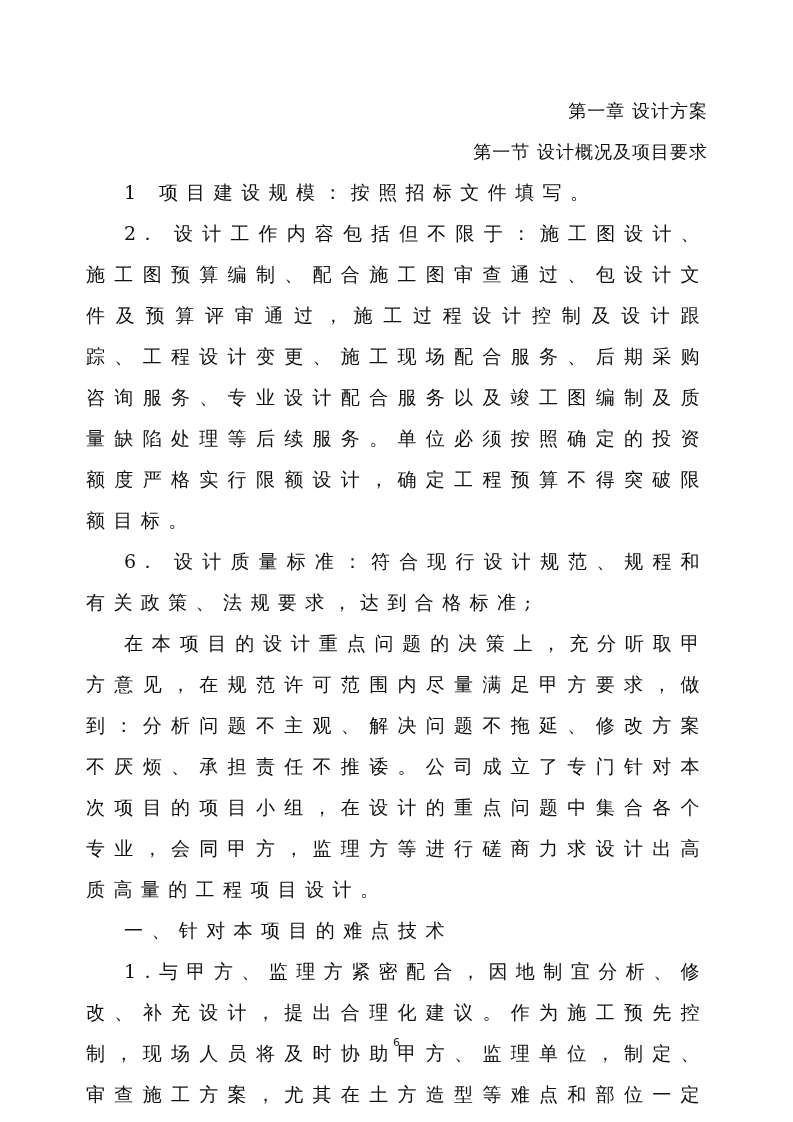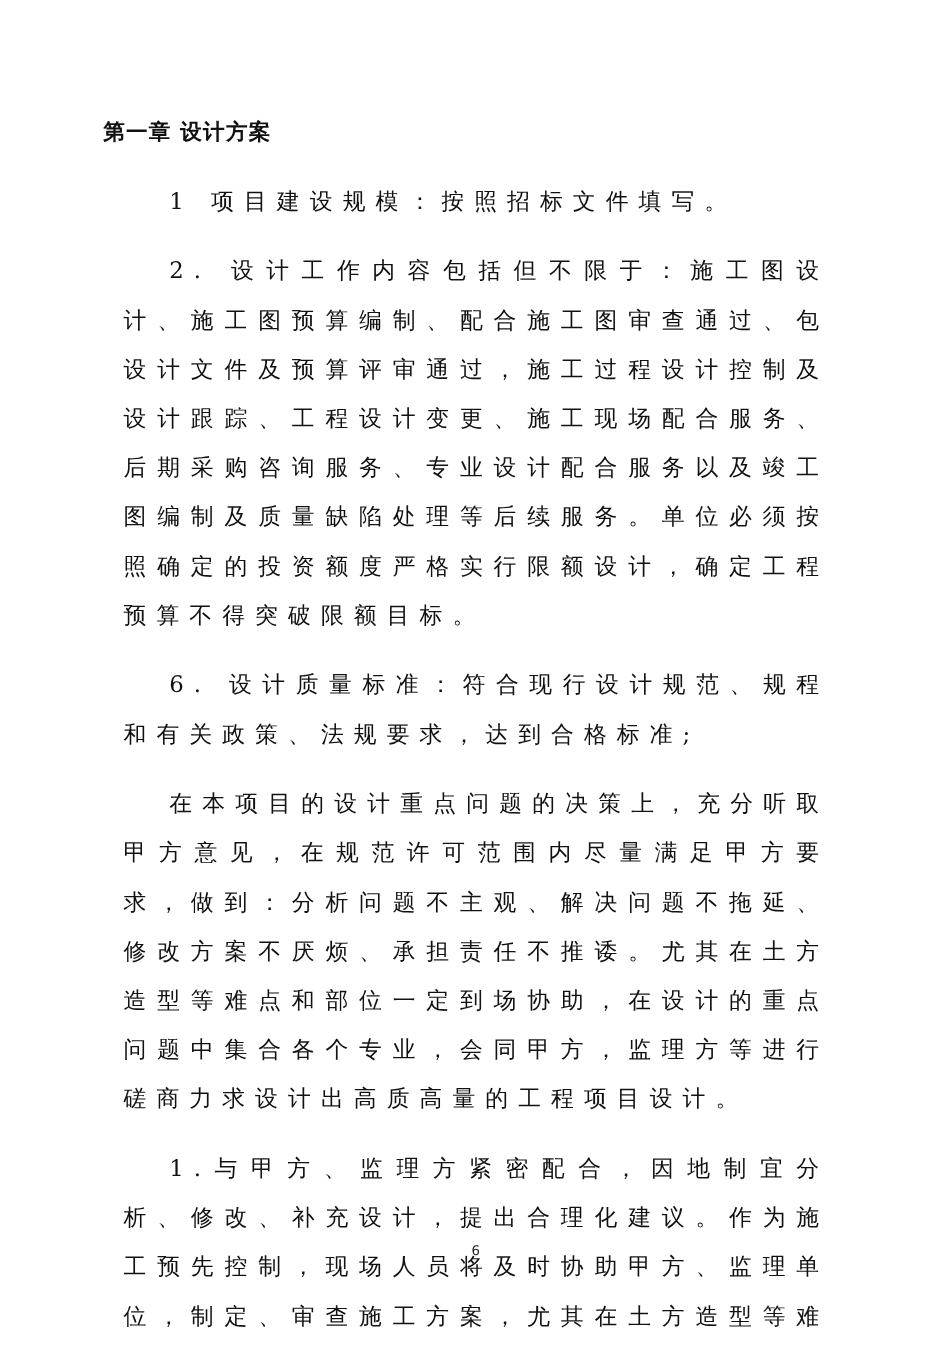--- a/index.html
+++ b/index.html
@@ -1,34 +1,36 @@
 <!DOCTYPE html>
 <html><head>
 <meta charset="utf-8">
 <style>
   html, body { margin: 0; padding: 0; background: #ffffff; }
   body { width: 793px; height: 1122px; position: relative; overflow: hidden;
          font-family: "DejaVu Serif", "Liberation Serif", serif; color: #111; }
   .page { position: absolute; left: 86px; top: 90px; width: 622px; }
-  .h1, .h2 { text-align: left; font-family: "DejaVu Sans", "Liberation Sans", sans-serif;
-             font-weight: bold; font-size: 18px; line-height: 41px; margin: 0; letter-spacing: 1px; }
+  .h1, .h2 { text-align: right; font-family: "DejaVu Sans", "Liberation Sans", sans-serif;
+             font-weight: normal; font-size: 18px; line-height: 41px; margin: 0; letter-spacing: 1px; }
   .h1 { height: 41px; }
   .h2 { height: 41px; }
-  p { margin: 17px; font-size: 19px; line-height: 41px; letter-spacing: 8.4px; text-align: justify;
+  p { margin: 0; font-size: 19px; line-height: 41px; letter-spacing: 8.4px; text-align: justify;
       text-align-last: left; word-break: break-all; }
   p.indent { text-indent: 38px; }
   .page-number { position: absolute; left: 0; width: 793px; top: 1036px; text-align: center;
                  font-family: "DejaVu Sans", "Liberation Sans", sans-serif; font-size: 11px; color: #222; }
 </style>
 </head>
 <body>
 
 <div class="page">
   <h1 class="h1">第一章  设计方案</h1>
+  <h2 class="h2">第一节  设计概况及项目要求</h2>
   <p class="indent">1 项目建设规模：按照招标文件填写。</p>
   <p class="indent">2. 设计工作内容包括但不限于：施工图设计、施工图预算编制、配合施工图审查通过、包设计文件及预算评审通过，施工过程设计控制及设计跟踪、工程设计变更、施工现场配合服务、后期采购咨询服务、专业设计配合服务以及竣工图编制及质量缺陷处理等后续服务。单位必须按照确定的投资额度严格实行限额设计，确定工程预算不得突破限额目标。</p>
   <p class="indent">6. 设计质量标准：符合现行设计规范、规程和有关政策、法规要求，达到合格标准;</p>
-  <p class="indent">在本项目的设计重点问题的决策上，充分听取甲方意见，在规范许可范围内尽量满足甲方要求，做到：分析问题不主观、解决问题不拖延、修改方案不厌烦、承担责任不推诿。尤其在土方造型等难点和部位一定到场协助，在设计的重点问题中集合各个专业，会同甲方，监理方等进行磋商力求设计出高质高量的工程项目设计。</p>
+  <p class="indent">在本项目的设计重点问题的决策上，充分听取甲方意见，在规范许可范围内尽量满足甲方要求，做到：分析问题不主观、解决问题不拖延、修改方案不厌烦、承担责任不推诿。公司成立了专门针对本次项目的项目小组，在设计的重点问题中集合各个专业，会同甲方，监理方等进行磋商力求设计出高质高量的工程项目设计。</p>
+  <p class="indent">一、针对本项目的难点技术</p>
   <p class="indent">1.与甲方、监理方紧密配合，因地制宜分析、修改、补充设计，提出合理化建议。作为施工预先控制，现场人员将及时协助甲方、监理单位，制定、审查施工方案，尤其在土方造型等难点和部位一定到场协助。</p>
 
 </div>
 
 <div class="page-number">6</div>
 
 </body></html>

